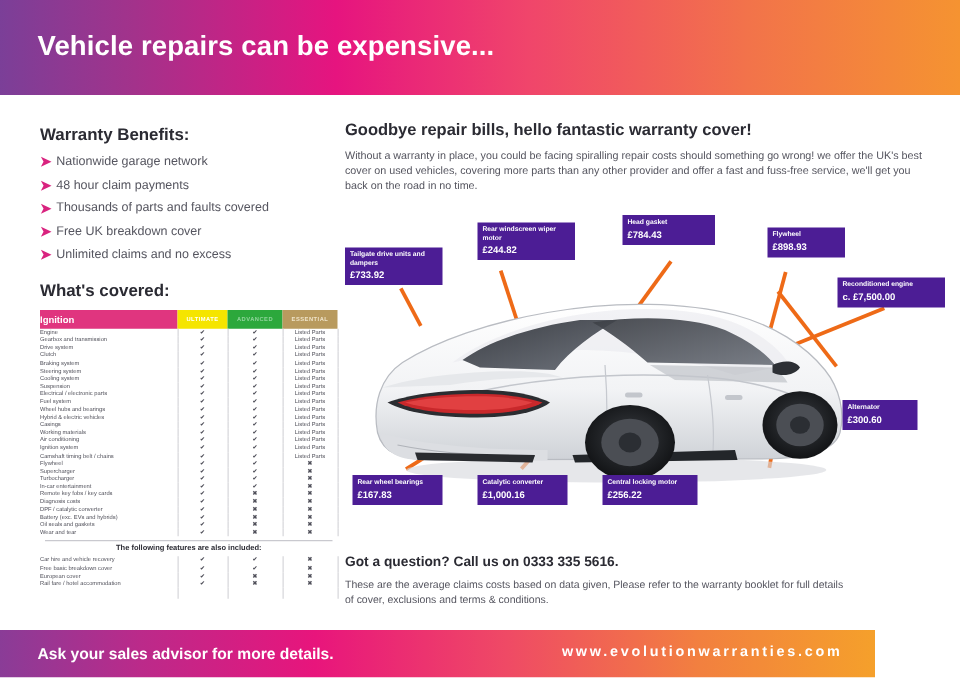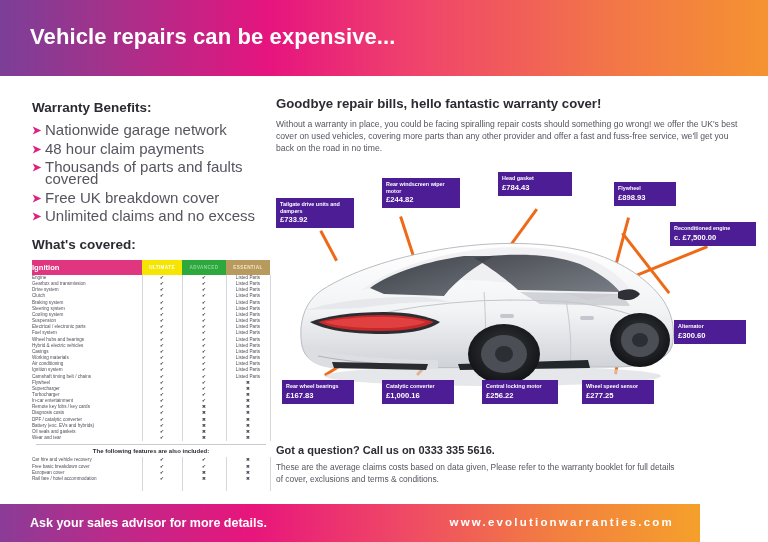--- a/index.html
+++ b/index.html
@@ -15,21 +15,21 @@
   .footer{position:absolute;left:0;top:504px;width:700px;height:38px;
     background:linear-gradient(90deg,#8a3c97 0%,#bb2a8a 16%,#e8157c 36%,#ef4a65 58%,#f2803f 80%,#f5a02b 100%);}
   .footer-left{position:absolute;left:30px;top:12px;font-size:12.5px;font-weight:600;color:#fff;}
   .footer-right{position:absolute;right:26px;top:12px;font-size:11.5px;font-weight:600;color:#fff;letter-spacing:2.2px;}
 
   
   .left{position:absolute;left:32px;top:100px;width:238px;}
   .h2{font-size:13.5px;font-weight:700;color:#2b2b33;margin:0 0 9px 0;}
   .benefit{display:flex;align-items:flex-start;margin-bottom:6.5px;}
   .chev{width:13px;flex:0 0 13px;color:#d9237f;font-size:11px;font-weight:700;line-height:12px;}
-  .benefit-label{font-size:15px;color:#55555f;line-height:12px;}
+  .benefit-label{font-size:10px;color:#55555f;line-height:12px;}
   .h2b{font-size:13.5px;font-weight:700;color:#2b2b33;margin:15px 0 8px 0;}
 
   
   .tbl{width:238px;border-collapse:collapse;table-layout:fixed;}
   .tbl th{height:15px;padding:0;vertical-align:middle;}
   .th-comp{background:#e0357f;color:#fff;font-size:7.6px;font-weight:700;text-align:left;padding-left:5px;}
   .th-ult{background:#f5e500;color:#fff;font-size:4.6px;font-weight:700;text-align:center;letter-spacing:.4px;}
   .th-adv{background:#2ca83c;color:#8ed49a;font-size:4.6px;font-weight:700;text-align:center;letter-spacing:.4px;}
   .th-ess{background:#b89a5e;color:#efe3c8;font-size:4.6px;font-weight:700;text-align:center;letter-spacing:.4px;}
   .tbl td{padding:0;font-size:4.6px;line-height:6.15px;height:6.15px;color:#50505a;}
@@ -428,25 +428,21 @@
       <span class="amt">£167.83</span>
     </div>
     <div class="callout" style="left:106px;top:212px;width:72px;">
       <span>Catalytic converter</span>
       <span class="amt">£1,000.16</span>
     </div>
     <div class="callout" style="left:206px;top:212px;width:76px;">
       <span>Central locking motor</span>
       <span class="amt">£256.22</span>
     </div>
-    <div class="callout" style="left:306px;top:212px;width:72px;">
-      <span>Wheel speed sensor</span>
-      <span class="amt">£277.25</span>
-    </div>
-    <div class="callout" style="left:398px;top:152px;width:72px;">
+    <div class="callout" style="left:398px;top:152px;width:60px;">
       <span>Alternator</span>
       <span class="amt">£300.60</span>
     </div>
   </div>
 
   <div class="qa">
     <div class="qa-h">Got a question? Call us on 0333 335 5616.</div>
     <p class="qa-p">These are the average claims costs based on data given, Please refer to the warranty booklet for full details of cover, exclusions and terms &amp; conditions.</p>
   </div>
 

